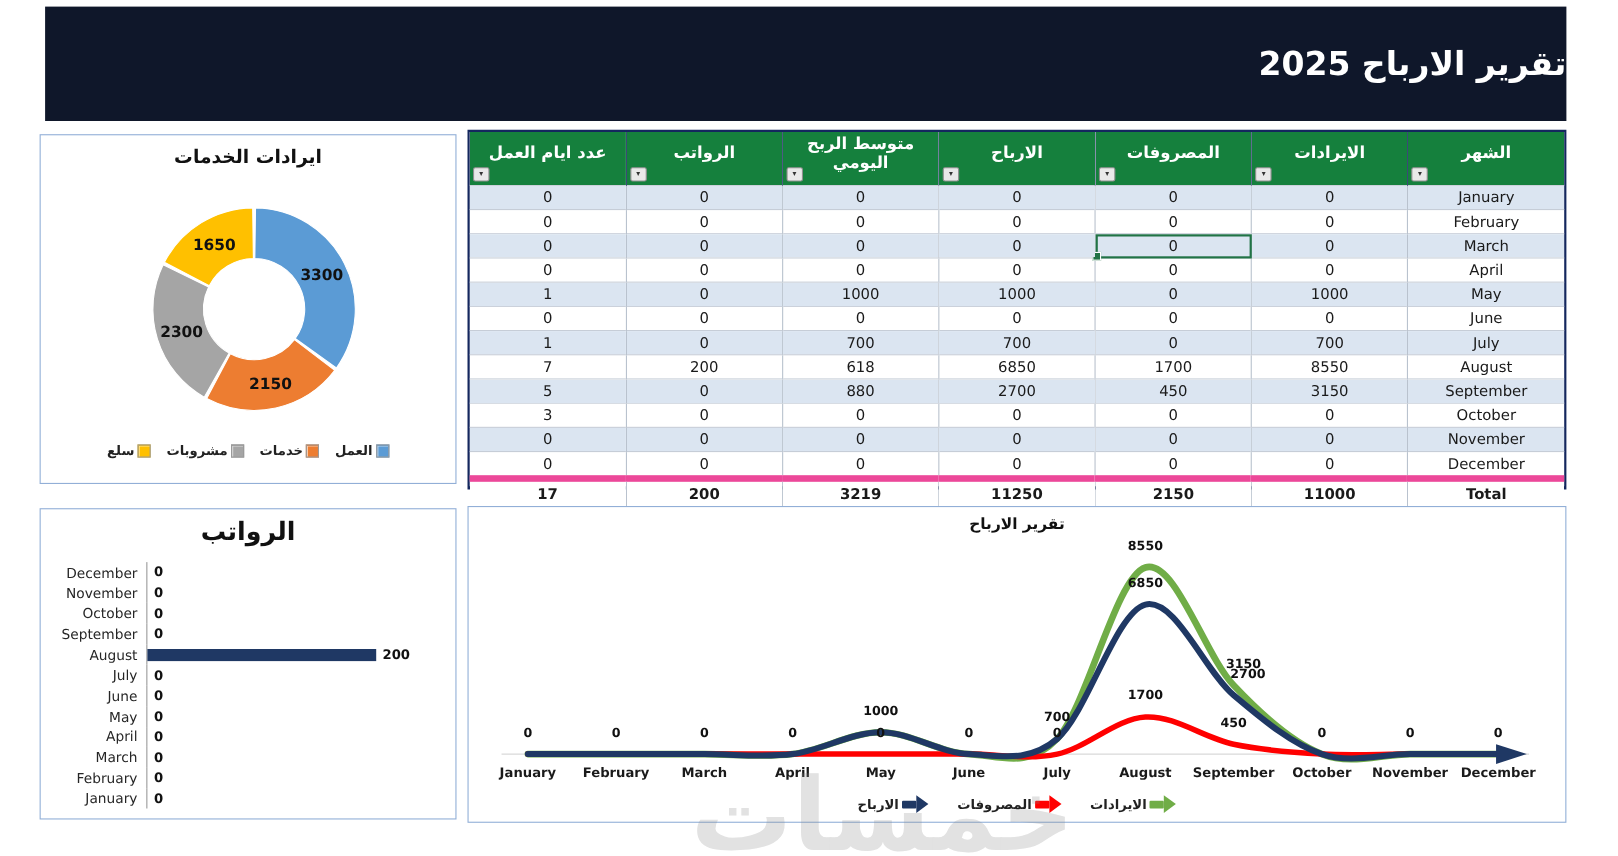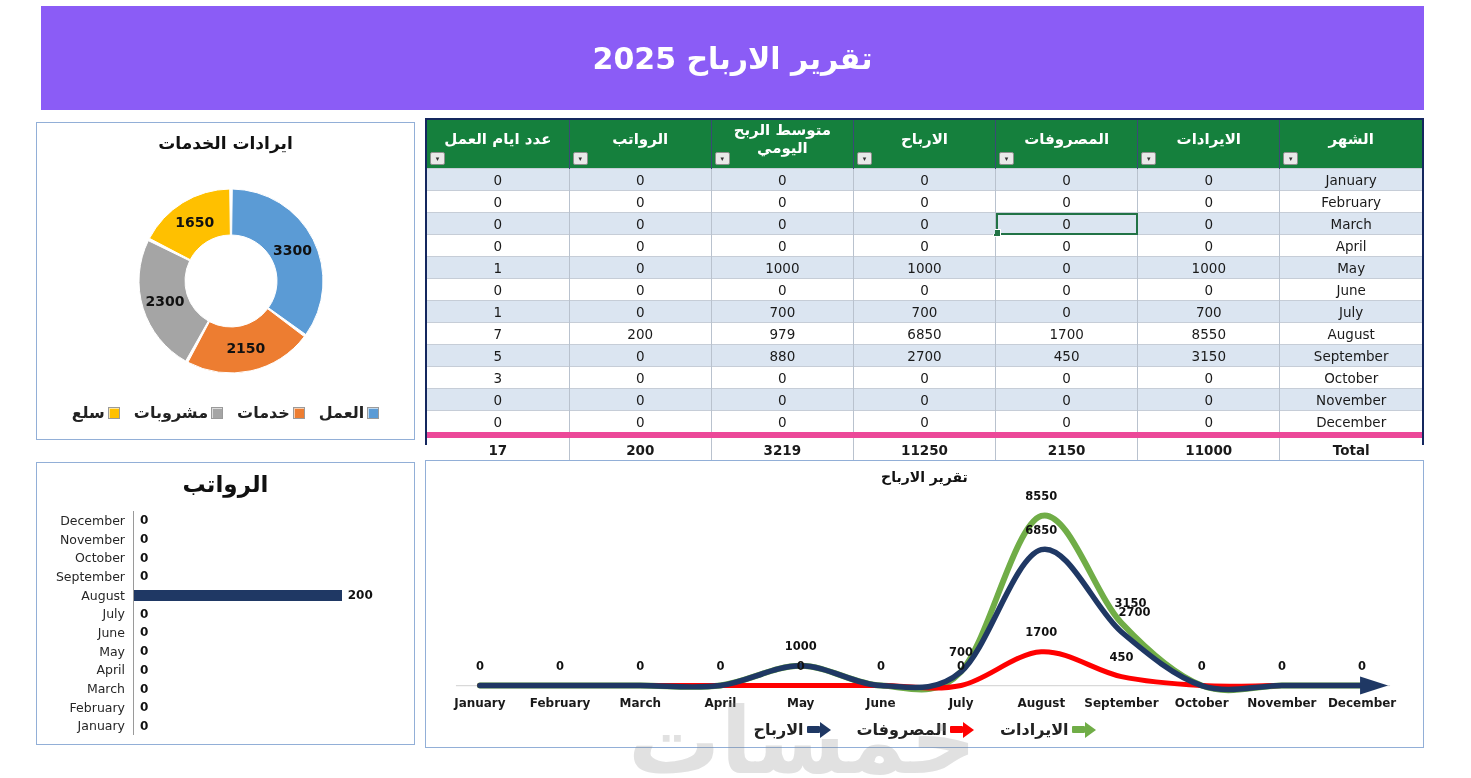--- a/index.html
+++ b/index.html
@@ -1,31 +1,31 @@
 <!DOCTYPE html>
 <html lang="ar"><head>
 <meta charset="utf-8">
 <style>
   html,body{margin:0;padding:0;background:#fff;}
   body{width:1471px;height:778px;position:relative;font-family:"DejaVu Sans","Liberation Sans",sans-serif;overflow:hidden;}
   .abs{position:absolute;}
   
-  .banner{left:41px;top:6px;width:1383px;height:104px;background:#8b5cf6;display:flex;align-items:center;justify-content:center;}
+  .banner{left:41px;top:6px;width:1383px;height:104px;background:#0f172a;display:flex;align-items:center;justify-content:flex-end;}
   .banner h1{color:#fff;font-size:30px;font-weight:bold;margin:0;letter-spacing:.5px;}
   
   .panel{background:#fff;border:1.5px solid #92afd7;border-radius:0;box-sizing:border-box;}
   .panel-title{text-align:center;font-weight:bold;color:#111;}
   
   #donut-panel{left:36px;top:122px;width:379px;height:318px;}
   #donut-panel .panel-title{font-size:17px;margin-top:10px;}
   #donut-svg{display:block;margin:0 auto;}
   .donut-label{font-size:14px;font-weight:bold;fill:#111;}
   .chart-legend{display:flex;justify-content:center;gap:14px;direction:ltr;align-items:center;}
   #donut-legend{margin-top:2px;}
-  .legend-item{display:inline-flex;align-items:center;gap:3px;font-size:16px;font-weight:bold;color:#222;}
+  .legend-item{display:inline-flex;align-items:center;gap:3px;font-size:12px;font-weight:bold;color:#222;}
   .legend-swatch{width:10px;height:10px;display:inline-block;border:1px solid #9a9a9a;box-shadow:inset 1px 1px 0 rgba(255,255,255,.6);}
   
   #table-wrap{left:425px;top:118px;width:999px;height:327px;border:2px solid #14275e;border-bottom-width:3px;box-sizing:border-box;}
   table{border-collapse:collapse;width:100%;table-layout:fixed;direction:rtl;}
   th{background:#15803d;color:#fff;font-weight:bold;font-size:15px;height:38px;position:relative;border-left:1px solid #3a4a77;padding:0 4px 10px 4px;vertical-align:middle;}
   th:last-child{border-left:none;}
   .filter-btn{position:absolute;left:3px;bottom:3px;width:15px;height:13px;background:#e9e9e9;border:1px solid #8f8f8f;border-radius:2px;font-size:7px;line-height:11px;color:#333;text-align:center;padding:0;cursor:default;}
   td{height:21px;font-size:13.5px;text-align:center;color:#1a1a1a;border-left:1px solid #b9c2ce;border-top:1px solid #c6cdd7;padding:0;position:relative;}
   td:last-child{border-left:none;}
   tr.band td{background:#dbe5f1;}
@@ -168,21 +168,21 @@
           <td>700</td>
           <td>700</td>
           <td>0</td>
           <td>1</td>
         </tr>
         <tr class="">
           <td>August</td>
           <td>8550</td>
           <td>1700</td>
           <td>6850</td>
-          <td>979</td>
+          <td>618</td>
           <td>200</td>
           <td>7</td>
         </tr>
         <tr class="band">
           <td>September</td>
           <td>3150</td>
           <td>450</td>
           <td>2700</td>
           <td>880</td>
           <td>0</td>

